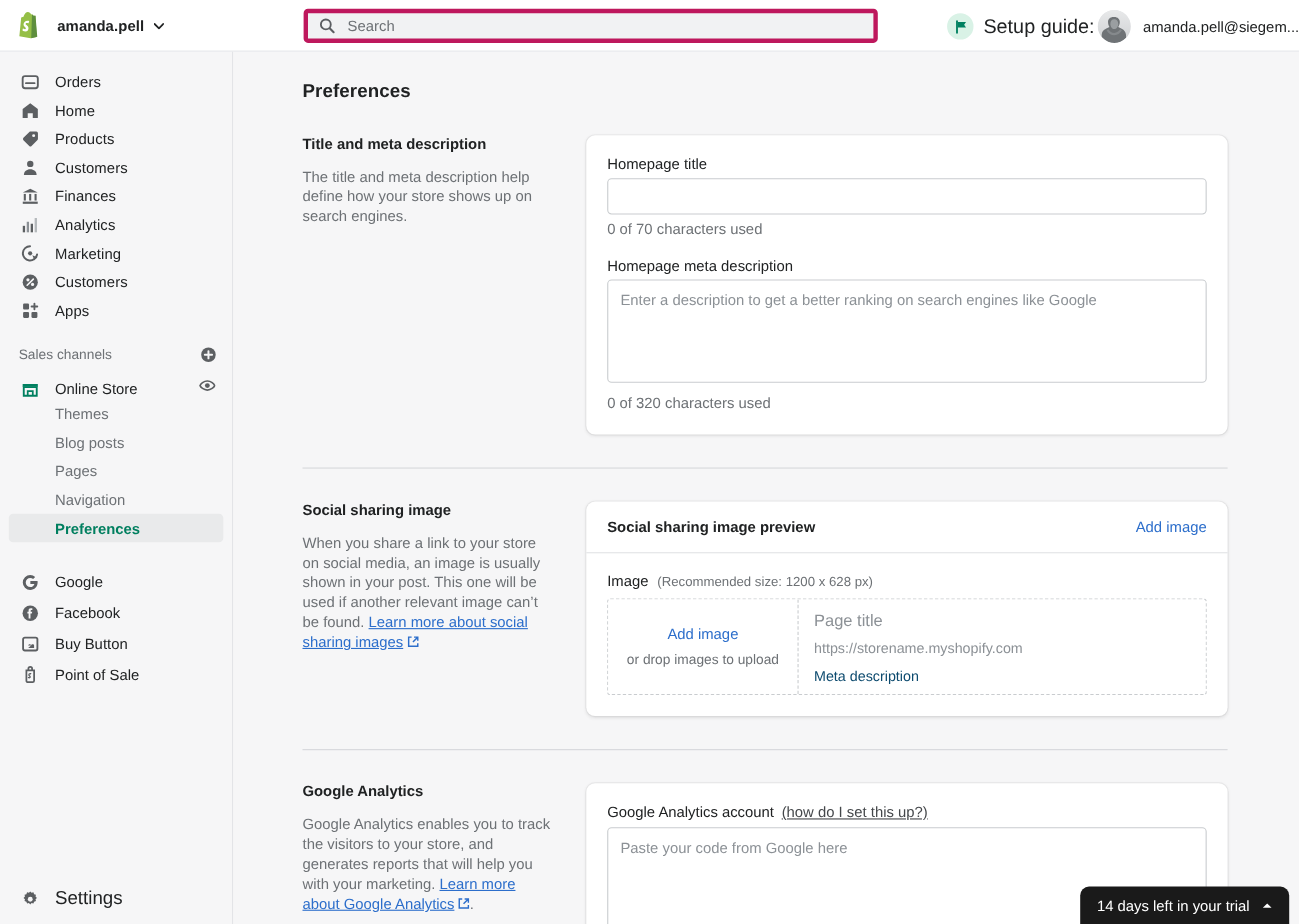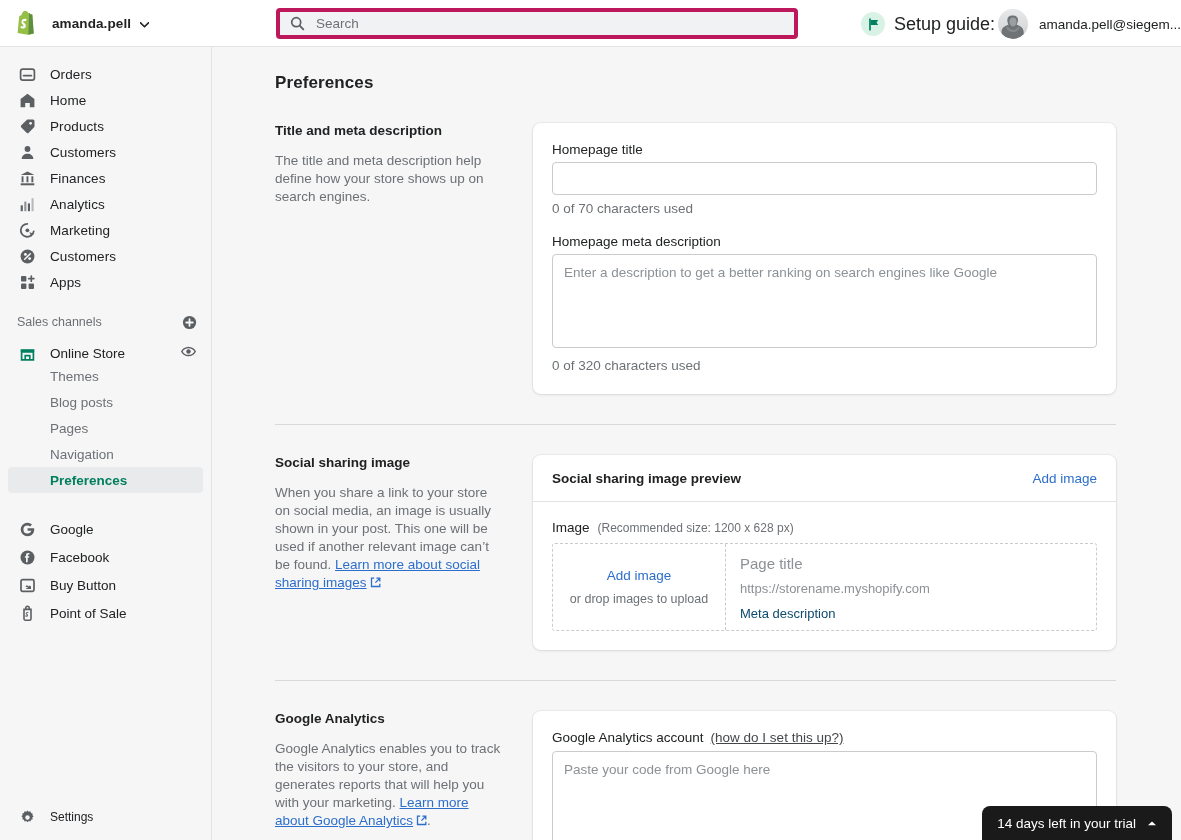--- a/index.html
+++ b/index.html
@@ -112,21 +112,21 @@
     margin: 0 8px; padding-left: 42px; border-radius: 4px; cursor: pointer;
     font-size: 13.5px; color: #6d7175;
   }
   .sub-item.active { background: #e9eaeb; color: #007f5f; font-weight: bold; }
 
   .settings-row {
     position: absolute; bottom: 8px; left: 0; width: 212px;
     display: flex; align-items: center; height: 30px;
     padding-left: 17px; cursor: pointer;
   }
-  .settings-label { font-size: 12px; color: #202223; margin-left: 13px; }
+  .settings-label { font-size: 17px; color: #202223; margin-left: 13px; }
 
   
   .main {
     position: absolute; top: 47px; left: 212px;
     width: 969px; height: 793px;
     overflow: hidden; background: #f6f6f7;
   }
   .page-title {
     font-size: 17px; font-weight: bold; color: #202223;
     margin: 26px 0 0 63px; letter-spacing: .1px;

